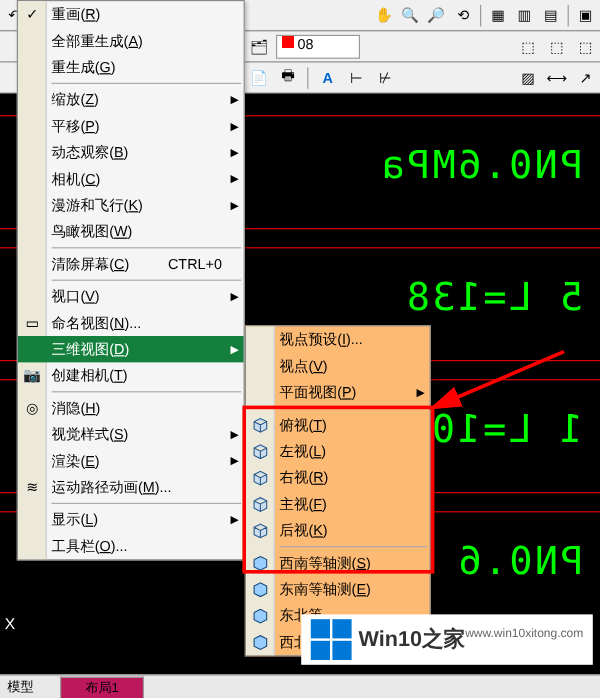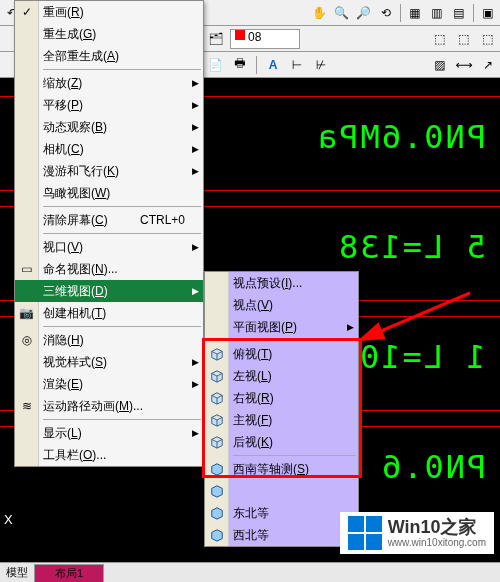--- a/index.html
+++ b/index.html
@@ -15,30 +15,30 @@
 .cadtxt{position:absolute;color:#0f0;font-family:monospace;font-size:32px;font-weight:100;transform:scaleX(-1);letter-spacing:2px}
 .redline{position:absolute;left:0;right:0;height:1px;background:#d00}
 .menu{position:absolute;background:#f5f5f5;border:1px solid #8a8a8a;box-shadow:2px 2px 4px rgba(0,0,0,.3);min-width:180px;z-index:100}
 .mitem{display:flex;align-items:center;height:22px;padding:0 18px 0 28px;position:relative;cursor:default}
 .mitem.hi{background:#15803d;color:#fff}
 .mitem .ico{position:absolute;left:4px;width:16px;height:16px;display:flex;align-items:center;justify-content:center}
 .mitem .arr{position:absolute;right:4px;font-size:9px}
 .mitem .sc{margin-left:auto;padding-left:20px}
 .msep{height:1px;background:#aaa;margin:2px 2px 2px 28px}
 .iconstrip{position:absolute;left:0;top:0;bottom:0;width:24px;background:#ece9d8;border-right:1px solid #ccc}
-.submenu{position:absolute;background:#c4b5fd;border:1px solid #8a8a8a;box-shadow:2px 2px 4px rgba(0,0,0,.3);min-width:150px;z-index:101}
+.submenu{position:absolute;background:#fdba74;border:1px solid #8a8a8a;box-shadow:2px 2px 4px rgba(0,0,0,.3);min-width:150px;z-index:101}
 .redbox{position:absolute;border:3px solid #f00;z-index:102;pointer-events:none}
 .redarrow{position:absolute;z-index:103;pointer-events:none}
 .watermark{position:absolute;right:6px;bottom:28px;z-index:200;display:flex;align-items:center;gap:6px;background:#fff;padding:4px 8px}
 .winlogo{width:34px;height:34px;display:grid;grid-template-columns:1fr 1fr;grid-template-rows:1fr 1fr;gap:2px}
 .winlogo div{background:#0078d7}
-.wmtxt{display:flex;flex-direction:column;line-height:1.1}
+.wmtxt{display:flex;flex-direction:row;line-height:1.1}
 .wmtop{font-size:18px;font-weight:bold;color:#333}
 .wmbot{font-size:10px;color:#666}
-.tabs{position:absolute;bottom:0;left:0;right:0;height:20px;background:#e8e8e8;display:flex;align-items:center;padding:0 2px;gap:2px;border-top:1px solid #999}
+.tabs{position:absolute;bottom:0;left:0;right:0;height:20px;background:#e8e8e8;display:flex;align-items:center;padding:0 2px;gap:18px;border-top:1px solid #999}
 .tab{padding:1px 20px;background:#be185d;border:1px solid #999;border-bottom:none;font-size:11px}
 .cube{width:14px;height:14px;display:inline-block}
 u{text-decoration:underline}
 </style>
 </head>
 <body>
 
 <div class="toolbar">
   <div class="tbtn">↶</div>
   <div class="tbtn">▾</div>
@@ -101,24 +101,24 @@
   <div style="position:absolute;bottom:35px;left:4px;color:#fff;font-size:13px">X</div>
 </div>
 
 <div class="menu" id="mainmenu" style="top:0;left:14px;width:190px">
   <div class="iconstrip"></div>
 <div class="mitem">
       <span class="ico">✓</span>
       <span>重画(<u>R</u>)</span>
     </div>
     <div class="mitem">
+      <span>全部重生成(<u>A</u>)</span>
+    </div>
+    <div class="mitem">
       <span>重生成(<u>G</u>)</span>
-    </div>
-    <div class="mitem">
-      <span>全部重生成(<u>A</u>)</span>
     </div>
     <div class="msep"></div>
     <div class="mitem">
       <span>缩放(<u>Z</u>)</span>
       <span class="arr">▶</span>
     </div>
     <div class="mitem">
       <span>平移(<u>P</u>)</span>
       <span class="arr">▶</span>
     </div>
@@ -247,20 +247,21 @@
         </svg>
       </span>
       <span>西南等轴测(<u>S</u>)</span>
     </div>
     <div class="mitem">
       <span class="ico">
         <svg class="cube" viewBox="0 0 16 16">
           <path d="M2 5 L8 2 L14 5 L14 12 L8 15 L2 12 Z" fill="#9cf" stroke="#147" stroke-width="1"></path>
         </svg>
       </span>
+      <span>东南等轴测(<u>E</u>)</span>
     </div>
     <div class="mitem">
       <span class="ico">
         <svg class="cube" viewBox="0 0 16 16">
           <path d="M2 5 L8 2 L14 5 L14 12 L8 15 L2 12 Z" fill="#9cf" stroke="#147" stroke-width="1"></path>
         </svg>
       </span>
       <span>东北等</span>
     </div>
     <div class="mitem">

